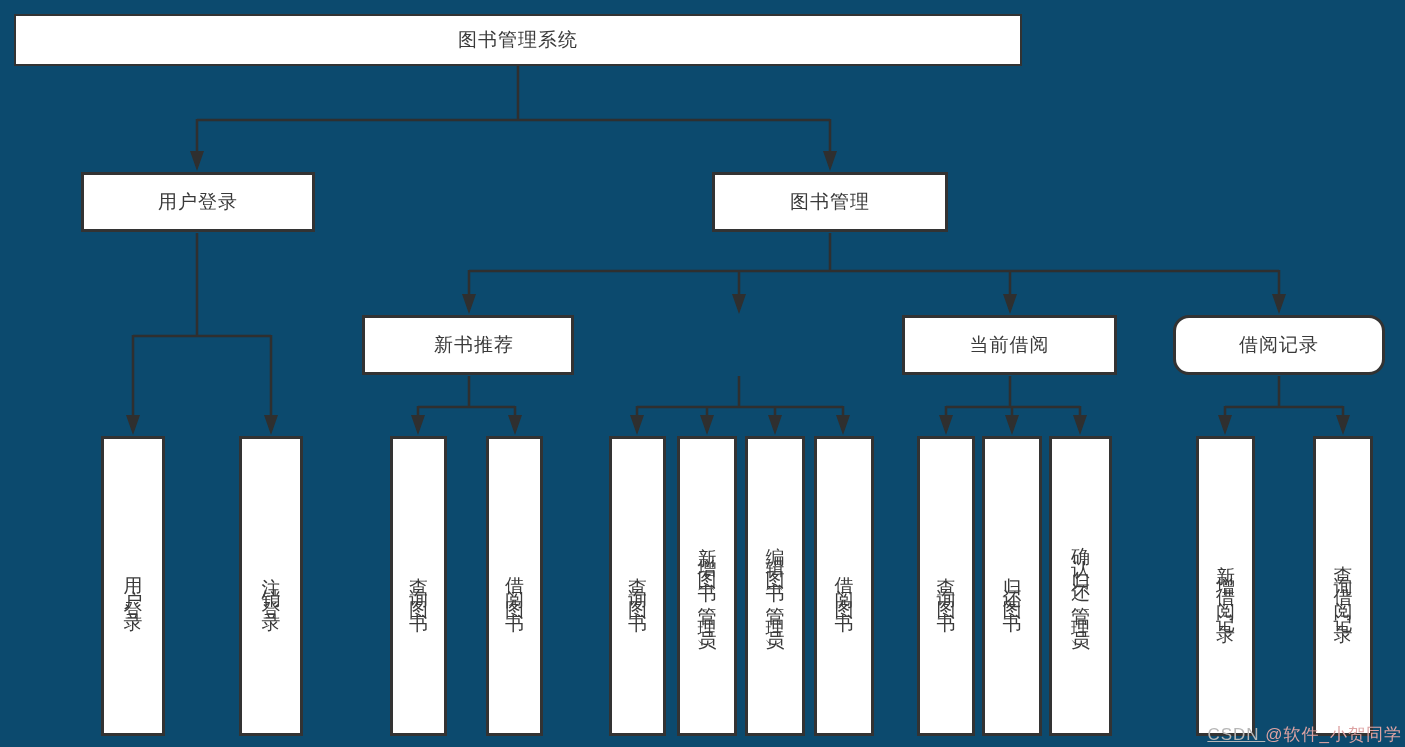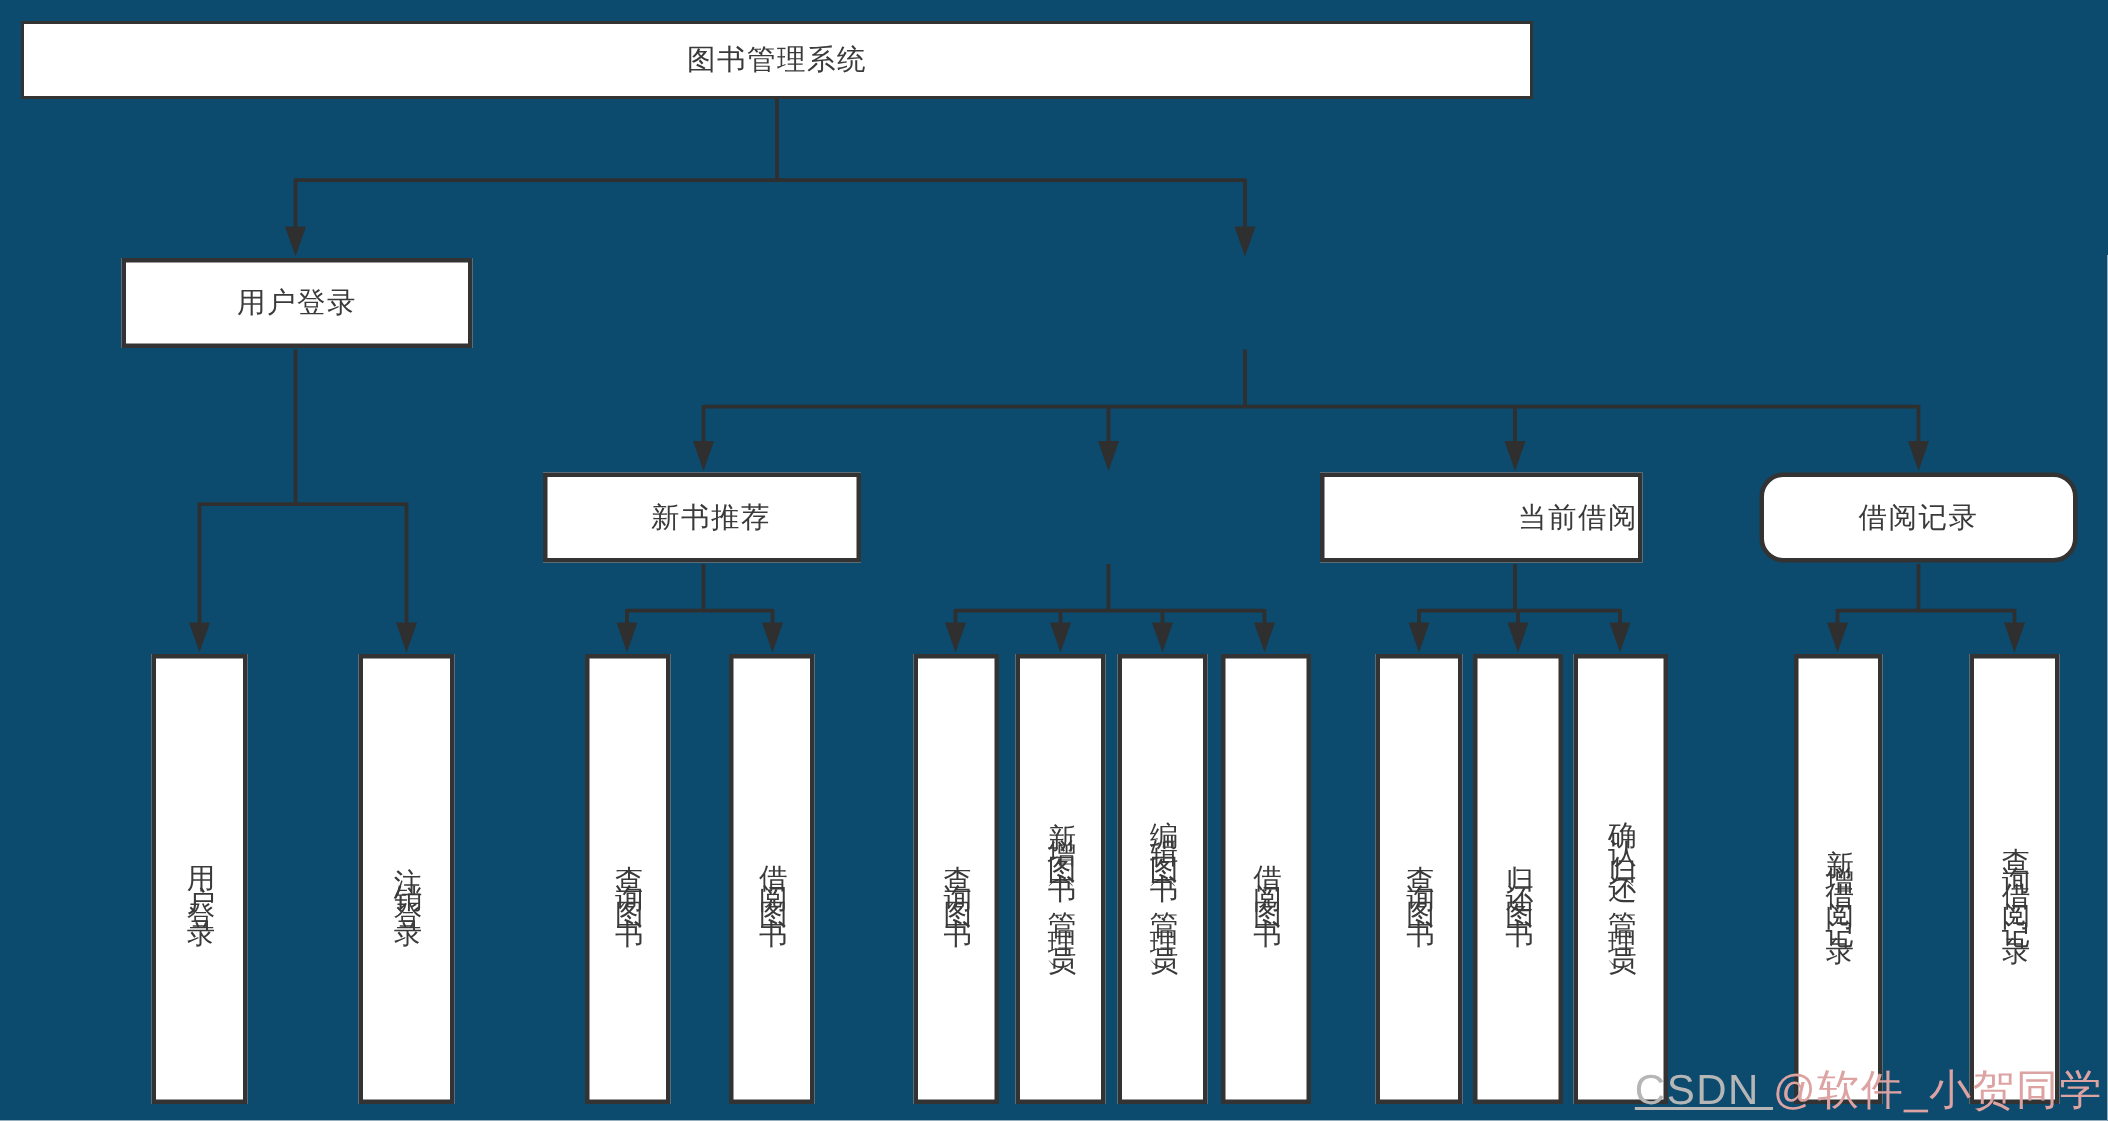--- a/index.html
+++ b/index.html
@@ -16,40 +16,40 @@
   .node .lbl{font-size:19px;letter-spacing:1px;white-space:nowrap;}
   .vbox .lbl{
     writing-mode:vertical-rl;letter-spacing:12px;line-height:1.15;white-space:normal;
   }
   
   #n-root{left:14px;top:14px;width:1008px;height:52px;border-width:2px;}
   #n-l2a{left:81px;top:172px;width:234px;height:60px;}
   #n-l2b{left:712px;top:172px;width:236px;height:60px;}
   #n-l3a{left:362px;top:315px;width:212px;height:60px;padding-left:12px;}
   #n-l3b{left:633px;top:315px;width:212px;height:60px;}
-  #n-l3c{left:880px;top:315px;width:215px;height:60px;justify-content:flex-end;}
+  #n-l3c{left:902px;top:315px;width:215px;height:60px;}
   #n-l3d{left:1173px;top:315px;width:212px;height:60px;border-radius:16px;}
   
   .vbox{top:436px;height:300px;}
   #n-a1{left:101px;width:64px;}
   #n-a2{left:239px;width:64px;}
   #n-b1{left:390px;width:57px;}
   #n-b2{left:486px;width:57px;}
   #n-c1{left:609px;width:57px;}
   #n-c2{left:677px;width:60px;}
   #n-c3{left:745px;width:60px;}
   #n-c4{left:814px;width:60px;}
   #n-d1{left:917px;width:58px;}
   #n-d2{left:982px;width:60px;}
   #n-d3{left:1049px;width:63px;}
   #n-e1{left:1196px;width:59px;}
   #n-e2{left:1313px;width:60px;}
   
   .watermark{
-    position:absolute;right:3px;bottom:1px;z-index:3;font-size:28px;
+    position:absolute;right:3px;bottom:1px;z-index:3;font-size:17px;
     letter-spacing:1px;white-space:nowrap;
   }
   .wm-brand{color:#b6b6b6;text-decoration:underline;}
   .wm-user{color:#dda3a3;}
 </style>
 </head>
 <body>
 
 <div class="canvas">
 
@@ -74,20 +74,23 @@
       M1073 415L1087 415L1080 435Z M1218 415L1232 415L1225 435Z
       M1336 415L1350 415L1343 435Z"></path>
   </svg>
 
   <div class="node" id="n-root">
     <span class="lbl">图书管理系统</span>
   </div>
 
   <div class="node" id="n-l2a">
     <span class="lbl">用户登录</span>
+  </div>
+  <div class="node" id="n-l2b">
+    <span class="lbl">图书管理</span>
   </div>
 
   <div class="node" id="n-l3a">
     <span class="lbl">新书推荐</span>
   </div>
   <div class="node" id="n-l3c">
     <span class="lbl">当前借阅</span>
   </div>
   <div class="node" id="n-l3d">
     <span class="lbl">借阅记录</span>

